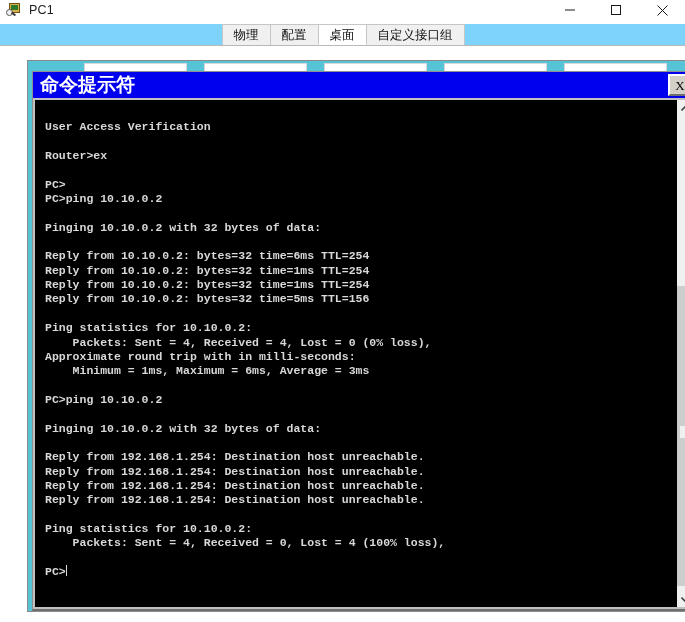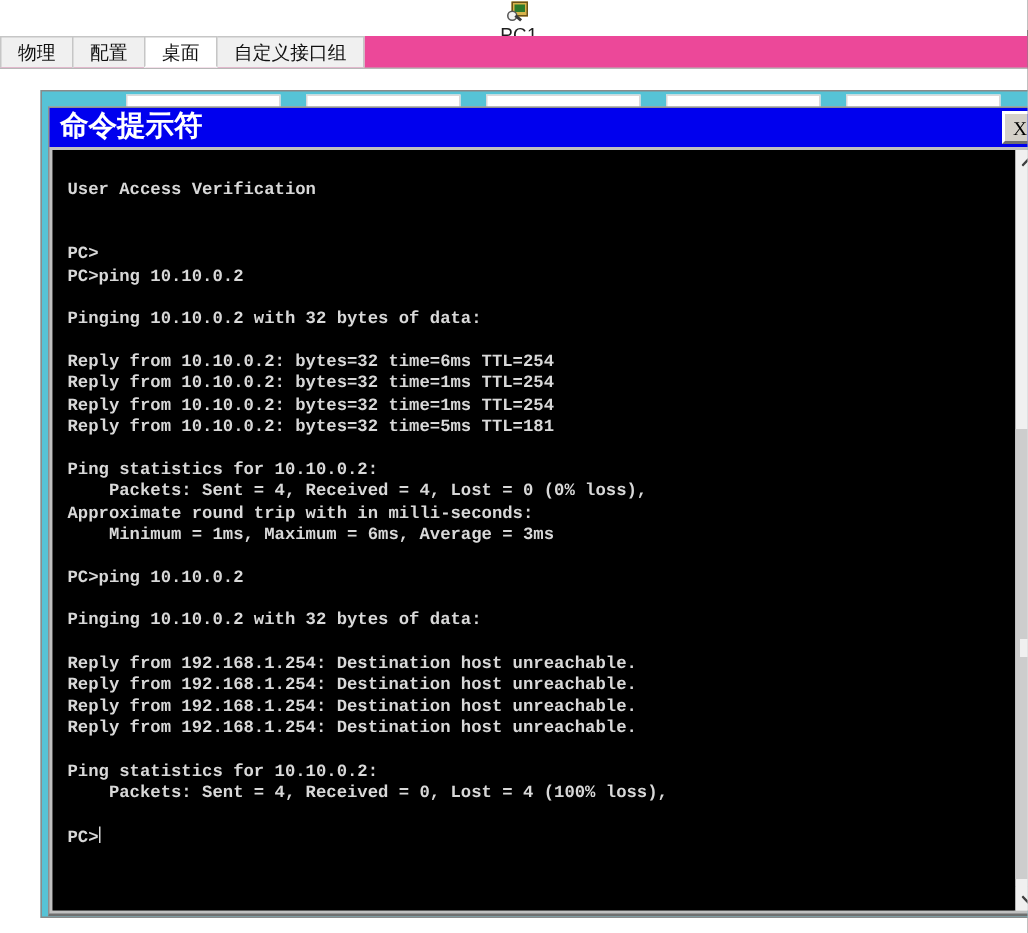--- a/index.html
+++ b/index.html
@@ -17,21 +17,20 @@
 
   
   #window-titlebar {
     position: absolute;
     left: 0; top: 0;
     width: 685px;
     height: 20px;
     background: #ffffff;
     display: flex;
     align-items: center;
-    flex-direction: column;
   }
   #app-icon {
     width: 16px; height: 16px;
     margin-left: 6px;
     position: relative;
     flex: 0 0 auto;
   }
   #app-icon .icn-body {
     position: absolute;
     left: 3px; top: 1px;
@@ -85,25 +84,26 @@
     height: 24px;
   }
   .win-btn svg { display: block; }
 
   
   #tabstrip {
     position: absolute;
     left: 0; top: 24px;
     width: 685px;
     height: 22px;
-    background: #ec4899;
+    background: #7dd3fc;
     border-bottom: 1px solid #b8b8b8;
     display: flex;
     align-items: flex-end;
     box-sizing: border-box;
+    justify-content: center;
   }
   .tab {
     height: 21px;
     line-height: 21px;
     padding: 0 11px;
     font-size: 12.5px;
     color: #101010;
     background: #f0f0f0;
     border-left: 1px solid #c6c6c6;
     border-right: 1px solid #c6c6c6;
@@ -361,30 +361,31 @@
         <div id="cmd-title-text">命令提示符</div>
         <div id="cmd-close-button">X</div>
       </div>
 
       <div id="cmd-body">
 
         <div id="terminal">
             <div class="tline">&nbsp;</div>
             <div class="tline">User Access Verification</div>
             <div class="tline">&nbsp;</div>
+            <div class="tline">Router&gt;ex</div>
             <div class="tline">&nbsp;</div>
             <div class="tline">PC&gt;</div>
             <div class="tline">PC&gt;ping 10.10.0.2</div>
             <div class="tline">&nbsp;</div>
             <div class="tline">Pinging 10.10.0.2 with 32 bytes of data:</div>
             <div class="tline">&nbsp;</div>
             <div class="tline">Reply from 10.10.0.2: bytes=32 time=6ms TTL=254</div>
             <div class="tline">Reply from 10.10.0.2: bytes=32 time=1ms TTL=254</div>
             <div class="tline">Reply from 10.10.0.2: bytes=32 time=1ms TTL=254</div>
-            <div class="tline">Reply from 10.10.0.2: bytes=32 time=5ms TTL=181</div>
+            <div class="tline">Reply from 10.10.0.2: bytes=32 time=5ms TTL=156</div>
             <div class="tline">&nbsp;</div>
             <div class="tline">Ping statistics for 10.10.0.2:</div>
             <div class="tline">    Packets: Sent = 4, Received = 4, Lost = 0 (0% loss),</div>
             <div class="tline">Approximate round trip with in milli-seconds:</div>
             <div class="tline">    Minimum = 1ms, Maximum = 6ms, Average = 3ms</div>
             <div class="tline">&nbsp;</div>
             <div class="tline">PC&gt;ping 10.10.0.2</div>
             <div class="tline">&nbsp;</div>
             <div class="tline">Pinging 10.10.0.2 with 32 bytes of data:</div>
             <div class="tline">&nbsp;</div>

